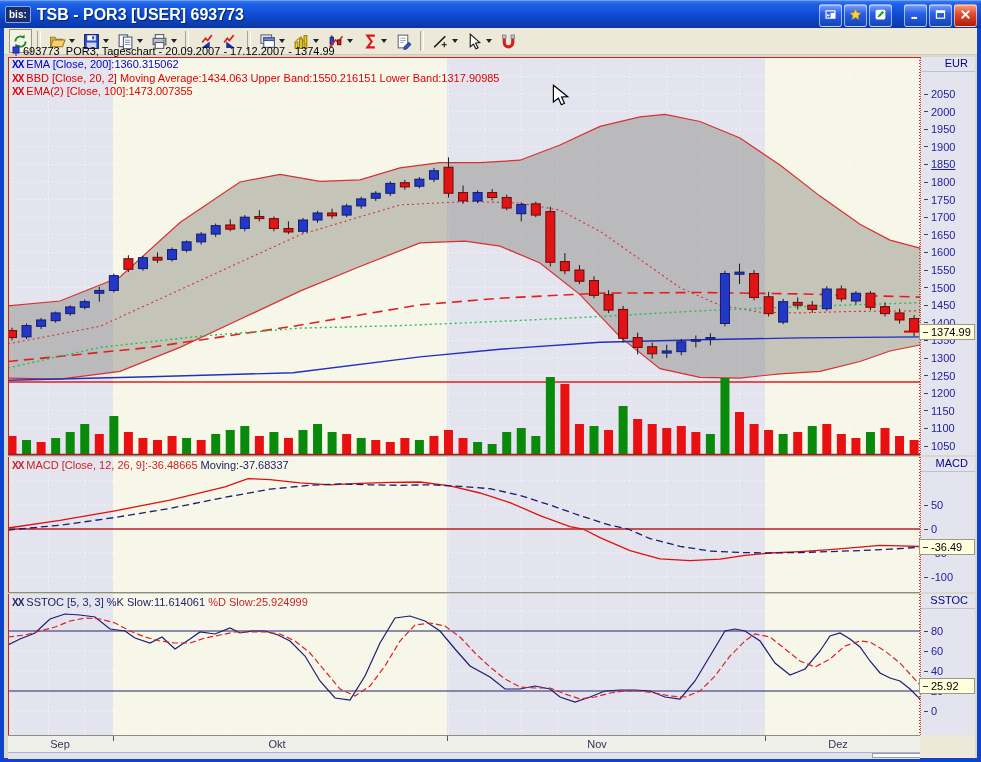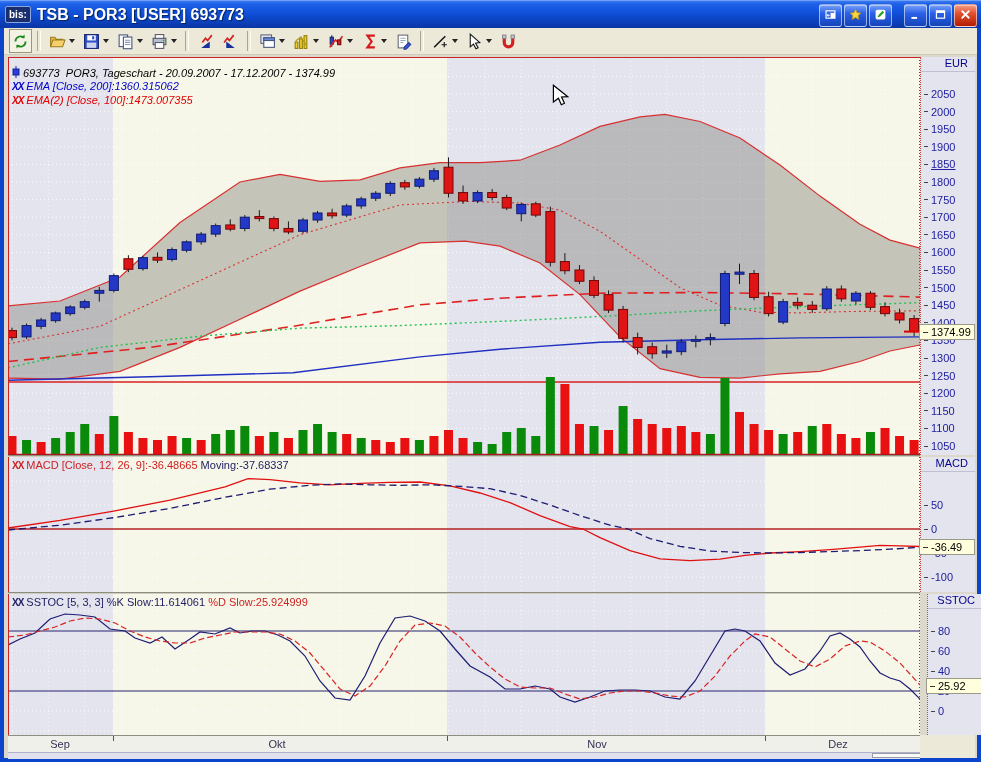--- a/index.html
+++ b/index.html
@@ -32,32 +32,32 @@
   .tool-sep{width:2px;height:20px;border-left:1px solid #a9a593;border-right:1px solid #fffef4;margin:0 4px;}
   
   .chart-bg{position:absolute;left:4px;top:55px;width:973px;height:703px;background:#dcd9cc;}
   svg.panel{position:absolute;left:8px;width:912px;}
   #main-plot{top:57px;height:398px;}
   #macd-plot{top:457px;height:135px;}
   #sstoc-plot{top:594px;height:141px;}
   .panel-sep{position:absolute;left:8px;width:912px;height:2px;background:#cfcdc0;border-top:1px solid #8f8d80;box-sizing:border-box;}
   
   .legend{position:absolute;left:12px;font-size:11px;line-height:13.4px;pointer-events:none;}
-  #legend-main{top:66px;font-style:italic;}
+  #legend-main{top:44px;}
   #legend-macd{top:459px;}
   #legend-sstoc{top:596px;}
   .legend .line{white-space:pre;display:block;}
   .legend svg{vertical-align:-1px;margin-right:3px;}
   .legend .xx{font-weight:bold;font-size:10px;letter-spacing:-1px;margin-right:3px;}
   
   .axis-col{position:absolute;left:920px;width:55px;background:#e4e4ee;
     border-left:1px dotted #cc4444;box-sizing:border-box;font-size:11px;color:#2020a0;}
   #axis-price{top:57px;height:398px;}
   #axis-macd{top:457px;height:135px;}
-  #axis-sstoc{top:594px;height:141px;margin-left:7px;}
+  #axis-sstoc{top:594px;height:141px;}
   .axis-header{position:absolute;top:0;left:0;right:0;height:14px;text-align:right;
     padding-right:7px;color:#00008b;border-bottom:1px solid #c0c0d2;background:#e4e4ee;}
   .tick-label{position:absolute;left:3px;height:13px;display:flex;align-items:center;}
   .tick-label .dash{display:inline-block;width:4px;height:1px;background:#444;margin-right:3px;}
   .cur-label{position:absolute;left:-2px;width:54px;height:14px;background:#ffffdd;
     border:1px solid #9a9a8a;color:#000;display:flex;align-items:center;z-index:5;font-size:11px;}
   .cur-label .dash{display:inline-block;width:5px;height:1px;background:#333;margin:0 3px;}
   #cur-price{top:267px;}
   #cur-macd{top:82px;}
   #cur-sstoc{top:84px;}
@@ -608,20 +608,21 @@
       <line x1="0.5" y1="0" x2="0.5" y2="141" stroke="#cc2222" stroke-width="1"></line>
       <line x1="911.5" y1="0" x2="911.5" y2="141" stroke="#cc2222" stroke-width="1" stroke-dasharray="1,2"></line>
     </svg>
 
   <div class="legend" id="legend-main">
       <span class="line" style="color: rgb(0, 0, 0);"><span><svg width="8" height="12" viewBox="0 0 8 12">
             <line x1="4" y1="0" x2="4" y2="12" stroke="#16249c"></line>
             <rect x="1" y="3" width="6" height="6" fill="#2c3ed8" stroke="#16249c"></rect>
           </svg></span>693773  POR3, Tageschart - 20.09.2007 - 17.12.2007 - 1374.99</span>
       <span class="line" style="color: rgb(0, 0, 204);"><span class="xx">XX</span>EMA [Close, 200]:1360.315062</span>
+      <span class="line" style="color: rgb(224, 0, 0);"><span class="xx">XX</span>BBD [Close, 20, 2] Moving Average:1434.063 Upper Band:1550.216151 Lower Band:1317.90985</span>
       <span class="line" style="color: rgb(224, 0, 0);"><span class="xx">XX</span>EMA(2) [Close, 100]:1473.007355</span>
     </div>
   <div class="legend" id="legend-macd">
       <span class="line"><span style="color: rgb(204, 34, 34);"><span class="xx">XX</span>MACD [Close, 12, 26, 9]:-36.48665</span><span style="color: rgb(34, 34, 102);"> Moving:-37.68337</span></span>
     </div>
   <div class="legend" id="legend-sstoc">
       <span class="line"><span style="color: rgb(34, 34, 102);"><span class="xx">XX</span>SSTOC [5, 3, 3] %K Slow:11.614061</span><span style="color: rgb(204, 34, 34);"> %D Slow:25.924999</span></span>
     </div>
 
   <div class="axis-col" id="axis-price">

